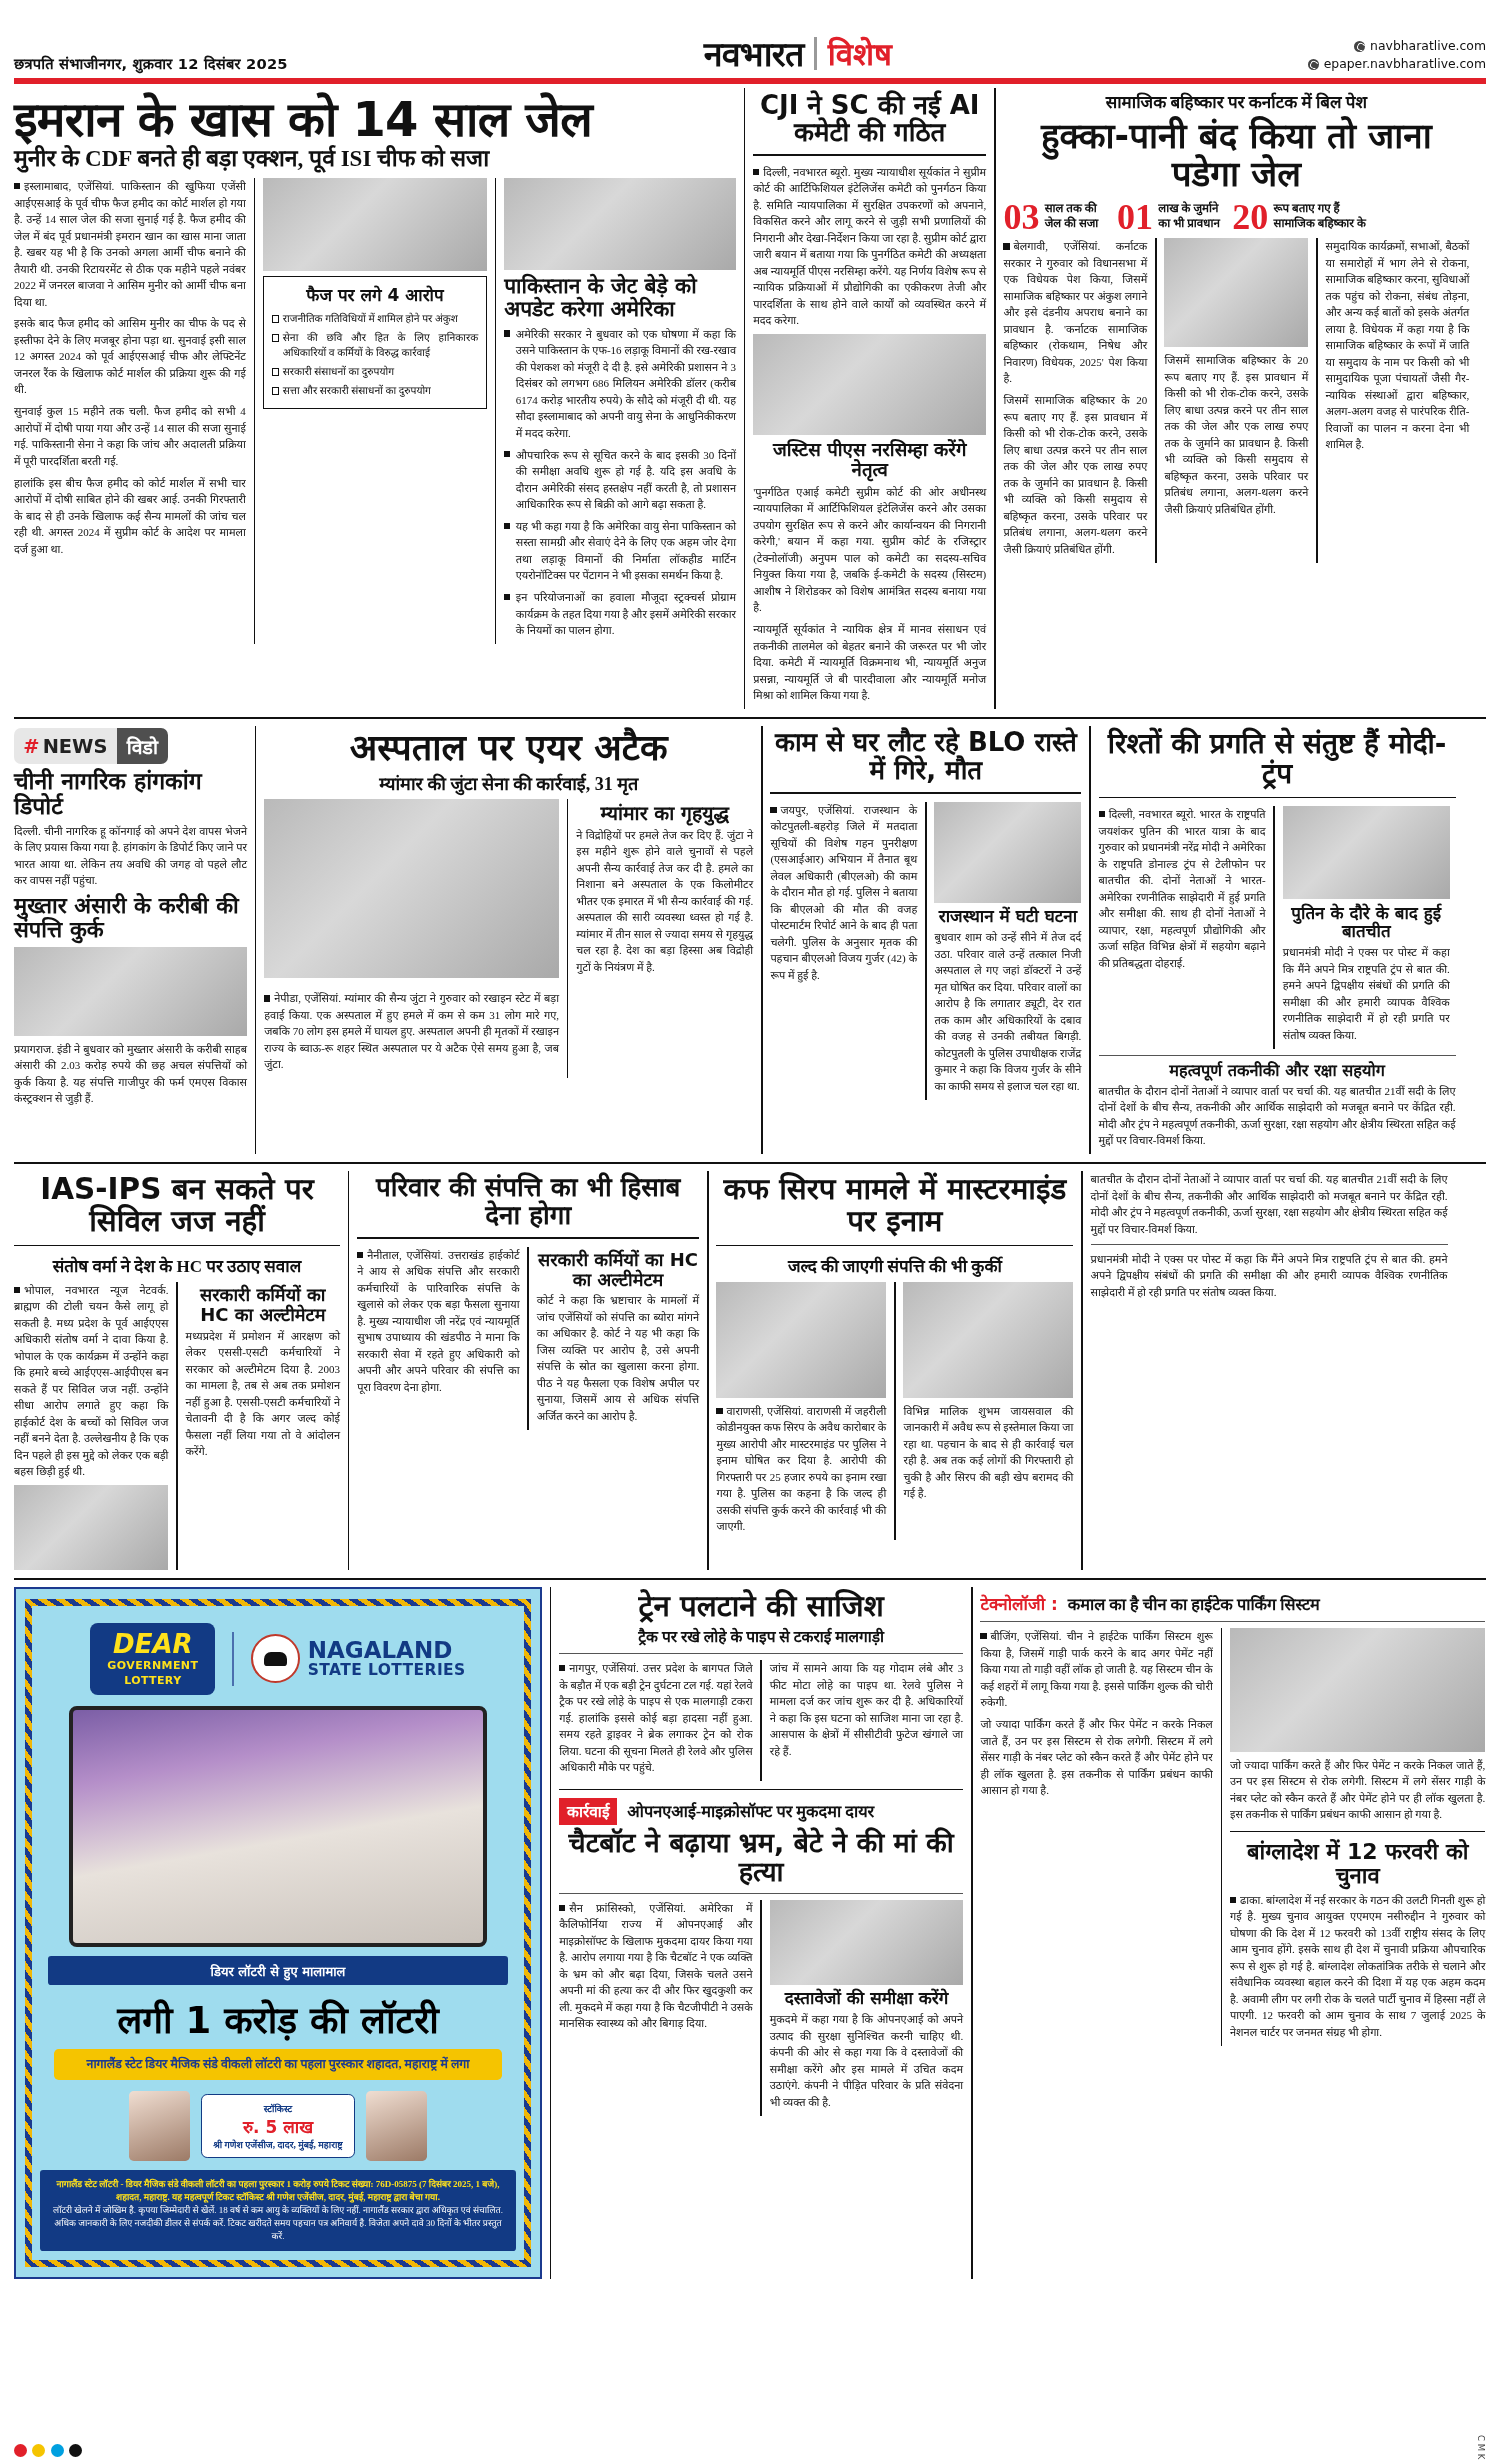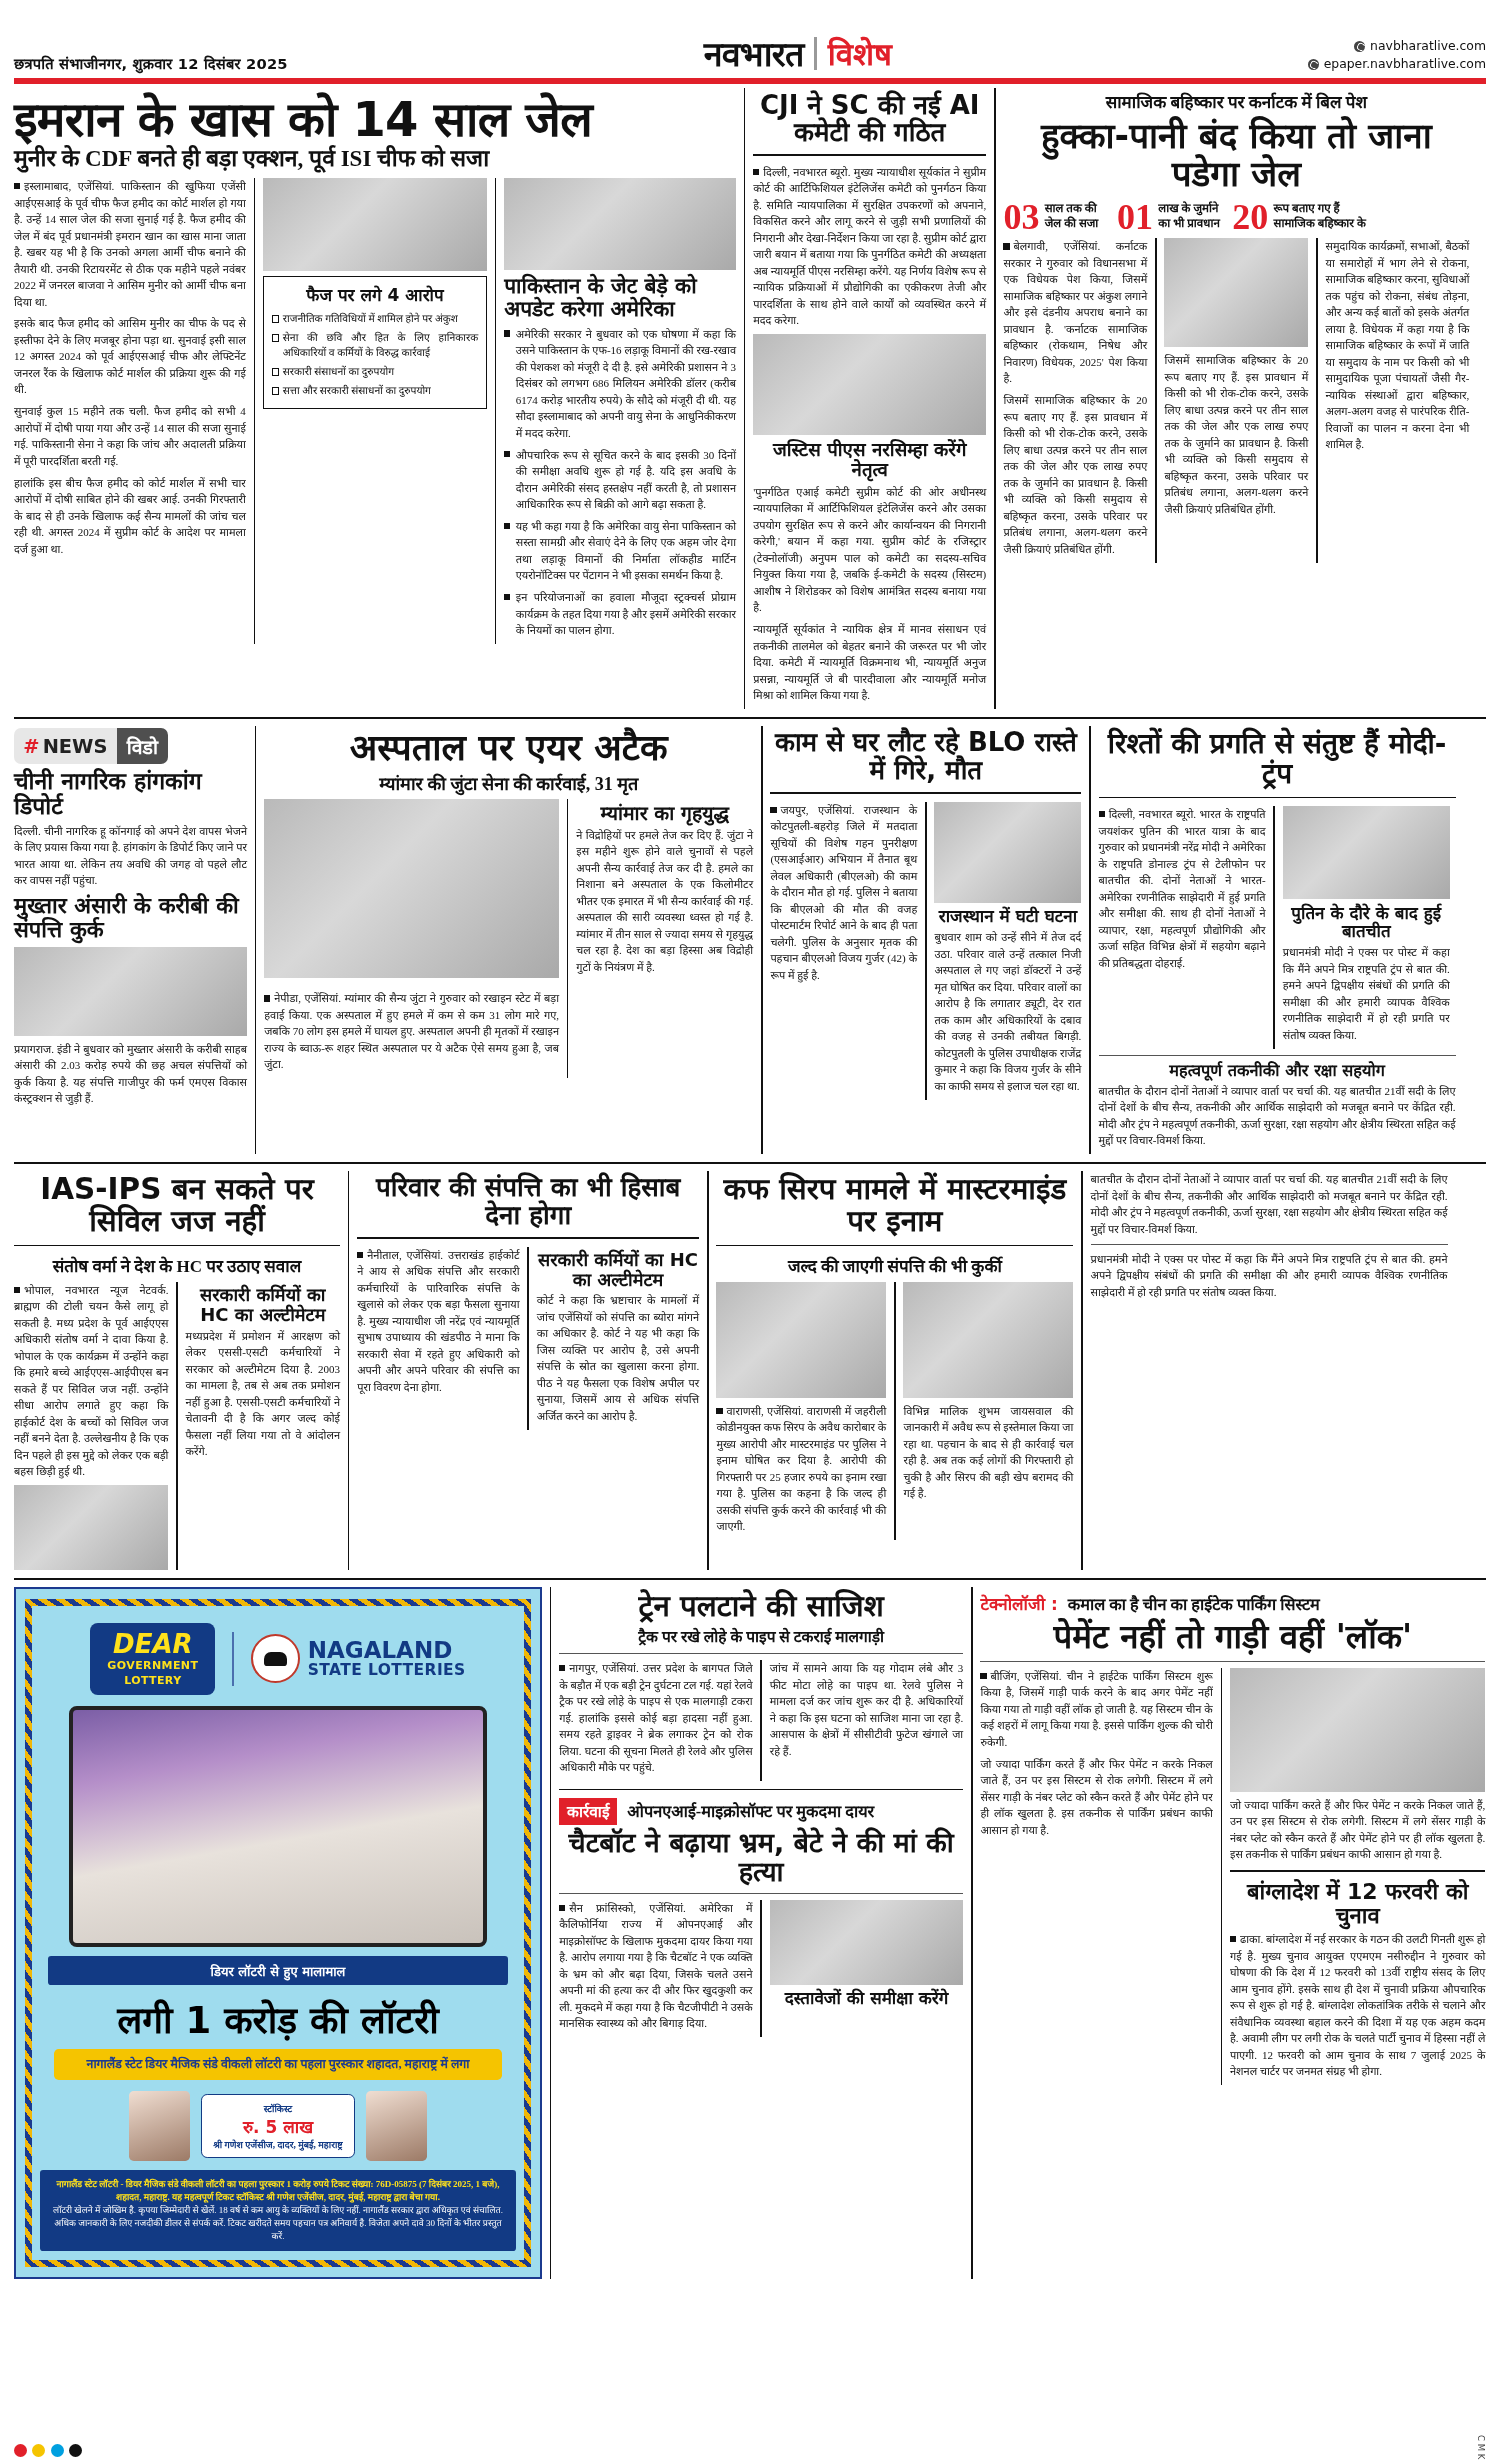--- a/index.html
+++ b/index.html
@@ -455,32 +455,32 @@
       <h2 class="hl" style="font-size:27px;">चैटबॉट ने बढ़ाया भ्रम, बेटे ने की मां की हत्या</h2>
       <div class="hline-thin"></div>
       <div class="row">
         <div class="col" style="width:194px;">
           <p class="body"><span class="sq"></span><span>सैन फ्रांसिस्को, एजेंसियां. अमेरिका में कैलिफोर्निया राज्य में ओपनएआई और माइक्रोसॉफ्ट के खिलाफ मुकदमा दायर किया गया है. आरोप लगाया गया है कि चैटबॉट ने एक व्यक्ति के भ्रम को और बढ़ा दिया, जिसके चलते उसने अपनी मां की हत्या कर दी और फिर खुदकुशी कर ली. मुकदमे में कहा गया है कि चैटजीपीटी ने उसके मानसिक स्वास्थ्य को और बिगाड़ दिया.</span></p>
         </div>
         <div class="vline"></div>
         <div class="col" style="width:194px;">
           <div class="imgph photo-blue" style="height:85px;margin-bottom:4.7px;"></div>
           <h3 class="hl-s" style="font-size:17px;">दस्तावेजों की समीक्षा करेंगे</h3>
+          <p class="body">मुकदमे में कहा गया है कि ओपनएआई को अपने उत्पाद की सुरक्षा सुनिश्चित करनी चाहिए थी. कंपनी की ओर से कहा गया कि वे दस्तावेजों की समीक्षा करेंगे और इस मामले में उचित कदम उठाएंगे. कंपनी ने पीड़ित परिवार के प्रति संवेदना भी व्यक्त की है.</p>
         </div>
       </div>
     </div>
 
     <div class="vline"></div>
 
     <div class="col" style="width:505px;">
       <div class="tagline">
         <span style="color:#e1202a;font-weight:900;font-size:17px;font-family:'DejaVu Sans',sans-serif;">टेक्नोलॉजी :</span>
         <span class="tx">कमाल का है चीन का हाईटेक पार्किंग सिस्टम</span>
       </div>
-      <h2 class="hl" style="font-size:33px;">पेमेंट नहीं तो गाड़ी वहीं 'लॉक'</h2>
       <div class="hline-thin"></div>
       <div class="row">
         <div class="col" style="width:233px;">
           <p class="body"><span class="sq"></span><span>बीजिंग, एजेंसियां. चीन ने हाईटेक पार्किंग सिस्टम शुरू किया है, जिसमें गाड़ी पार्क करने के बाद अगर पेमेंट नहीं किया गया तो गाड़ी वहीं लॉक हो जाती है. यह सिस्टम चीन के कई शहरों में लागू किया गया है. इससे पार्किंग शुल्क की चोरी रुकेगी.</span></p>
           <p class="body">जो ज्यादा पार्किंग करते हैं और फिर पेमेंट न करके निकल जाते हैं, उन पर इस सिस्टम से रोक लगेगी. सिस्टम में लगे सेंसर गाड़ी के नंबर प्लेट को स्कैन करते हैं और पेमेंट होने पर ही लॉक खुलता है. इस तकनीक से पार्किंग प्रबंधन काफी आसान हो गया है.</p>
         </div>
         <div class="vline"></div>
         <div class="col" style="width:256px;">
           <div class="imgph photo-road" style="height:124px;margin-bottom:4.7px;"></div>
           <p class="body">जो ज्यादा पार्किंग करते हैं और फिर पेमेंट न करके निकल जाते हैं, उन पर इस सिस्टम से रोक लगेगी. सिस्टम में लगे सेंसर गाड़ी के नंबर प्लेट को स्कैन करते हैं और पेमेंट होने पर ही लॉक खुलता है. इस तकनीक से पार्किंग प्रबंधन काफी आसान हो गया है.</p>

